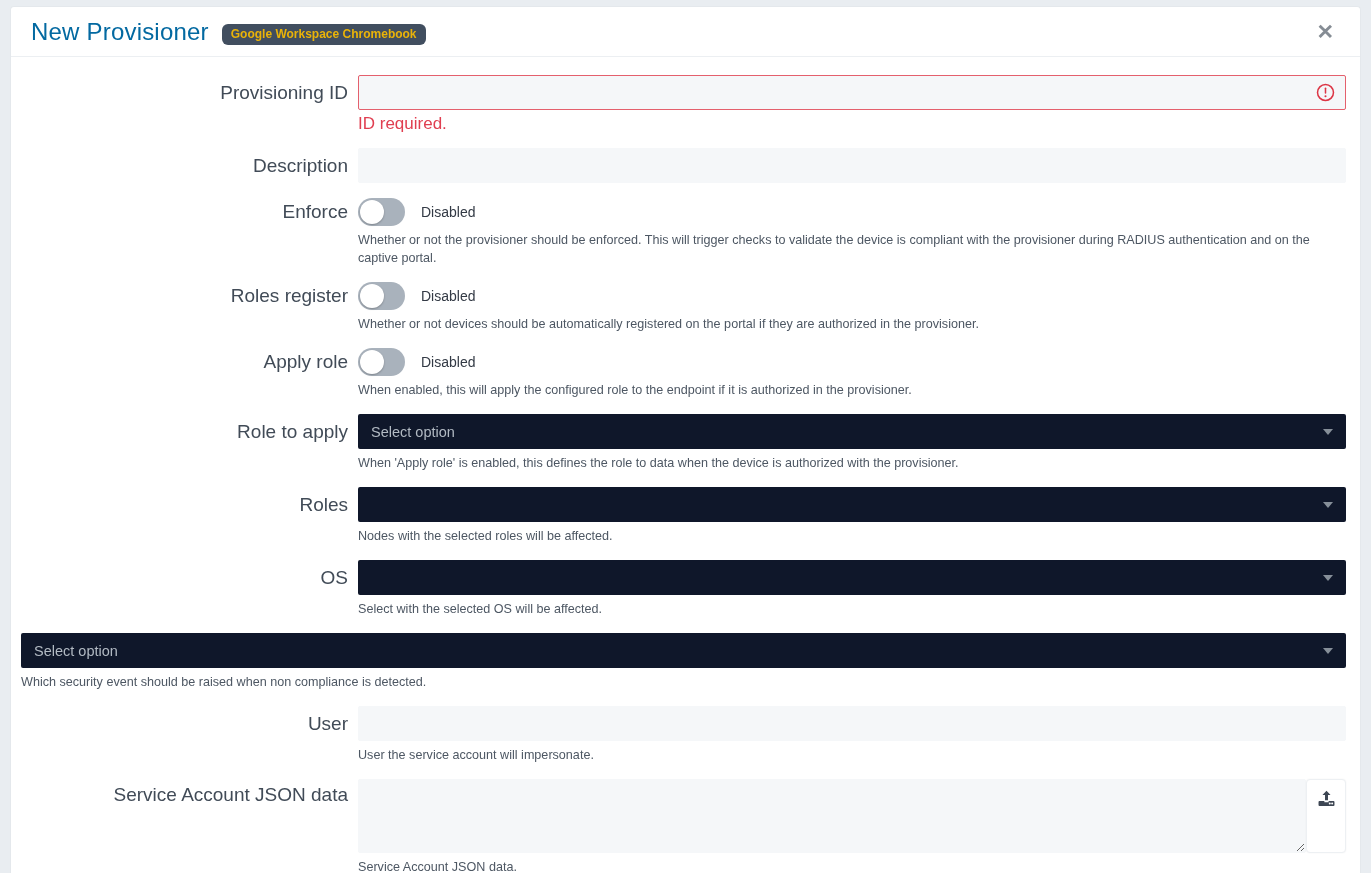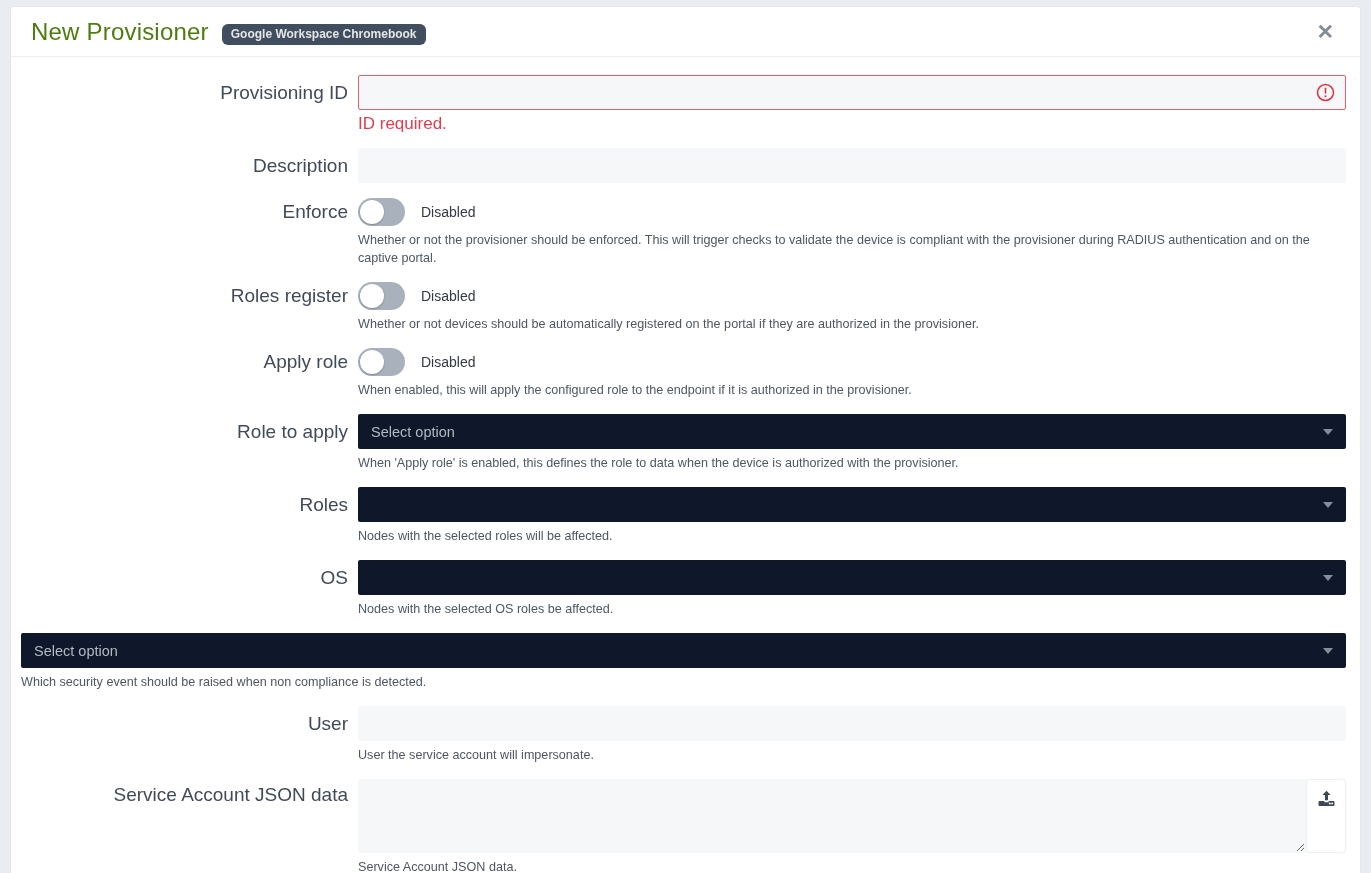--- a/index.html
+++ b/index.html
@@ -21,29 +21,29 @@
   .card-header {
     display: flex;
     align-items: center;
     padding: 10px 20px;
     border-bottom: 1px solid #eceff2;
     min-height: 48px;
   }
   .page-title {
     font-size: 24px;
     font-weight: 300;
-    color: #4d7c0f;
+    color: #0369a1;
     letter-spacing: .2px;
     line-height: 28px;
   }
   .type-badge {
     margin-left: 13px;
     margin-top: 5px;
     background: #414e5f;
-    color: #e5e5e5;
+    color: #eab308;
     font-size: 12px;
     font-weight: 700;
     padding: 4px 9px 5px;
     border-radius: 6px;
     line-height: 1;
     white-space: nowrap;
   }
   .close-btn {
     margin-left: auto;
     border: none;
@@ -275,21 +275,21 @@
       </div>
     </div>
 
     <div class="form-group">
       <label class="col-label">OS</label>
       <div class="col-control">
         <div class="select-box">
           <span class="select-value"></span>
           <span class="caret-down"></span>
         </div>
-        <div class="form-text">Nodes with the selected OS roles be affected.</div>
+        <div class="form-text">Select with the selected OS will be affected.</div>
       </div>
     </div>
 
     <div class="form-group">
       <div class="col-control">
         <div class="select-box">
           <span class="select-placeholder">Select option</span>
           <span class="caret-down"></span>
         </div>
         <div class="form-text">Which security event should be raised when non compliance is detected.</div>

